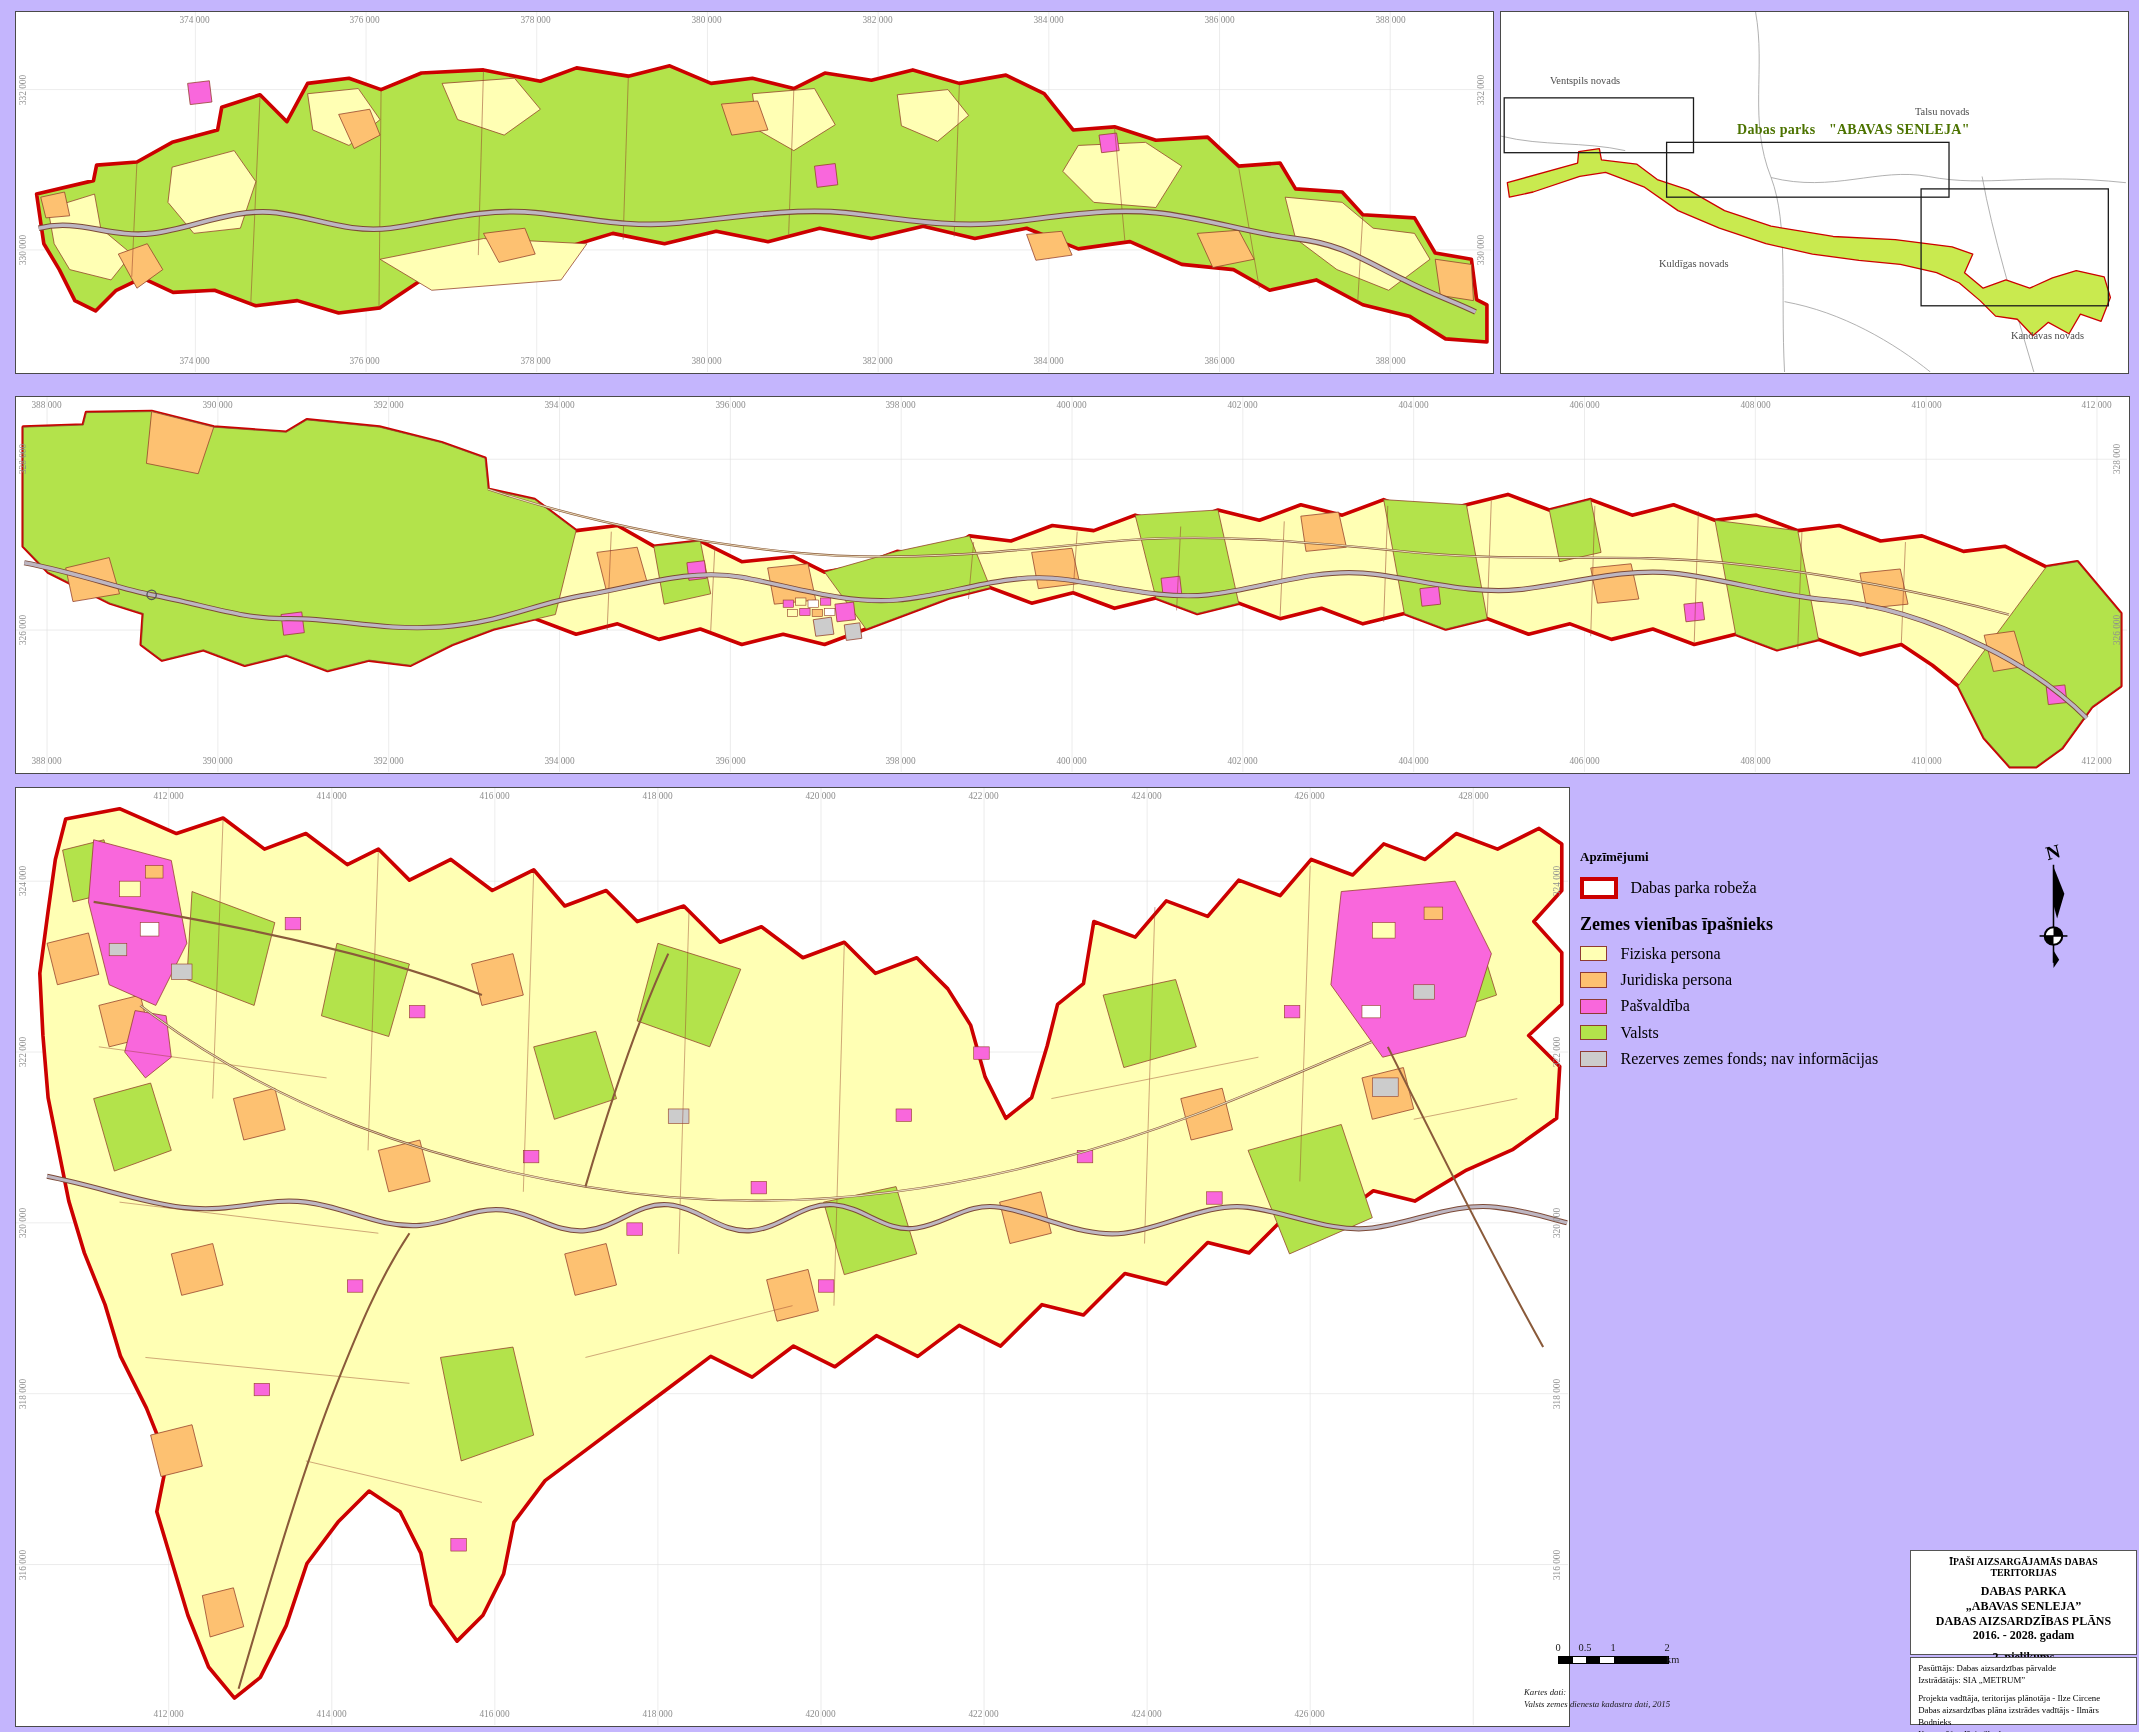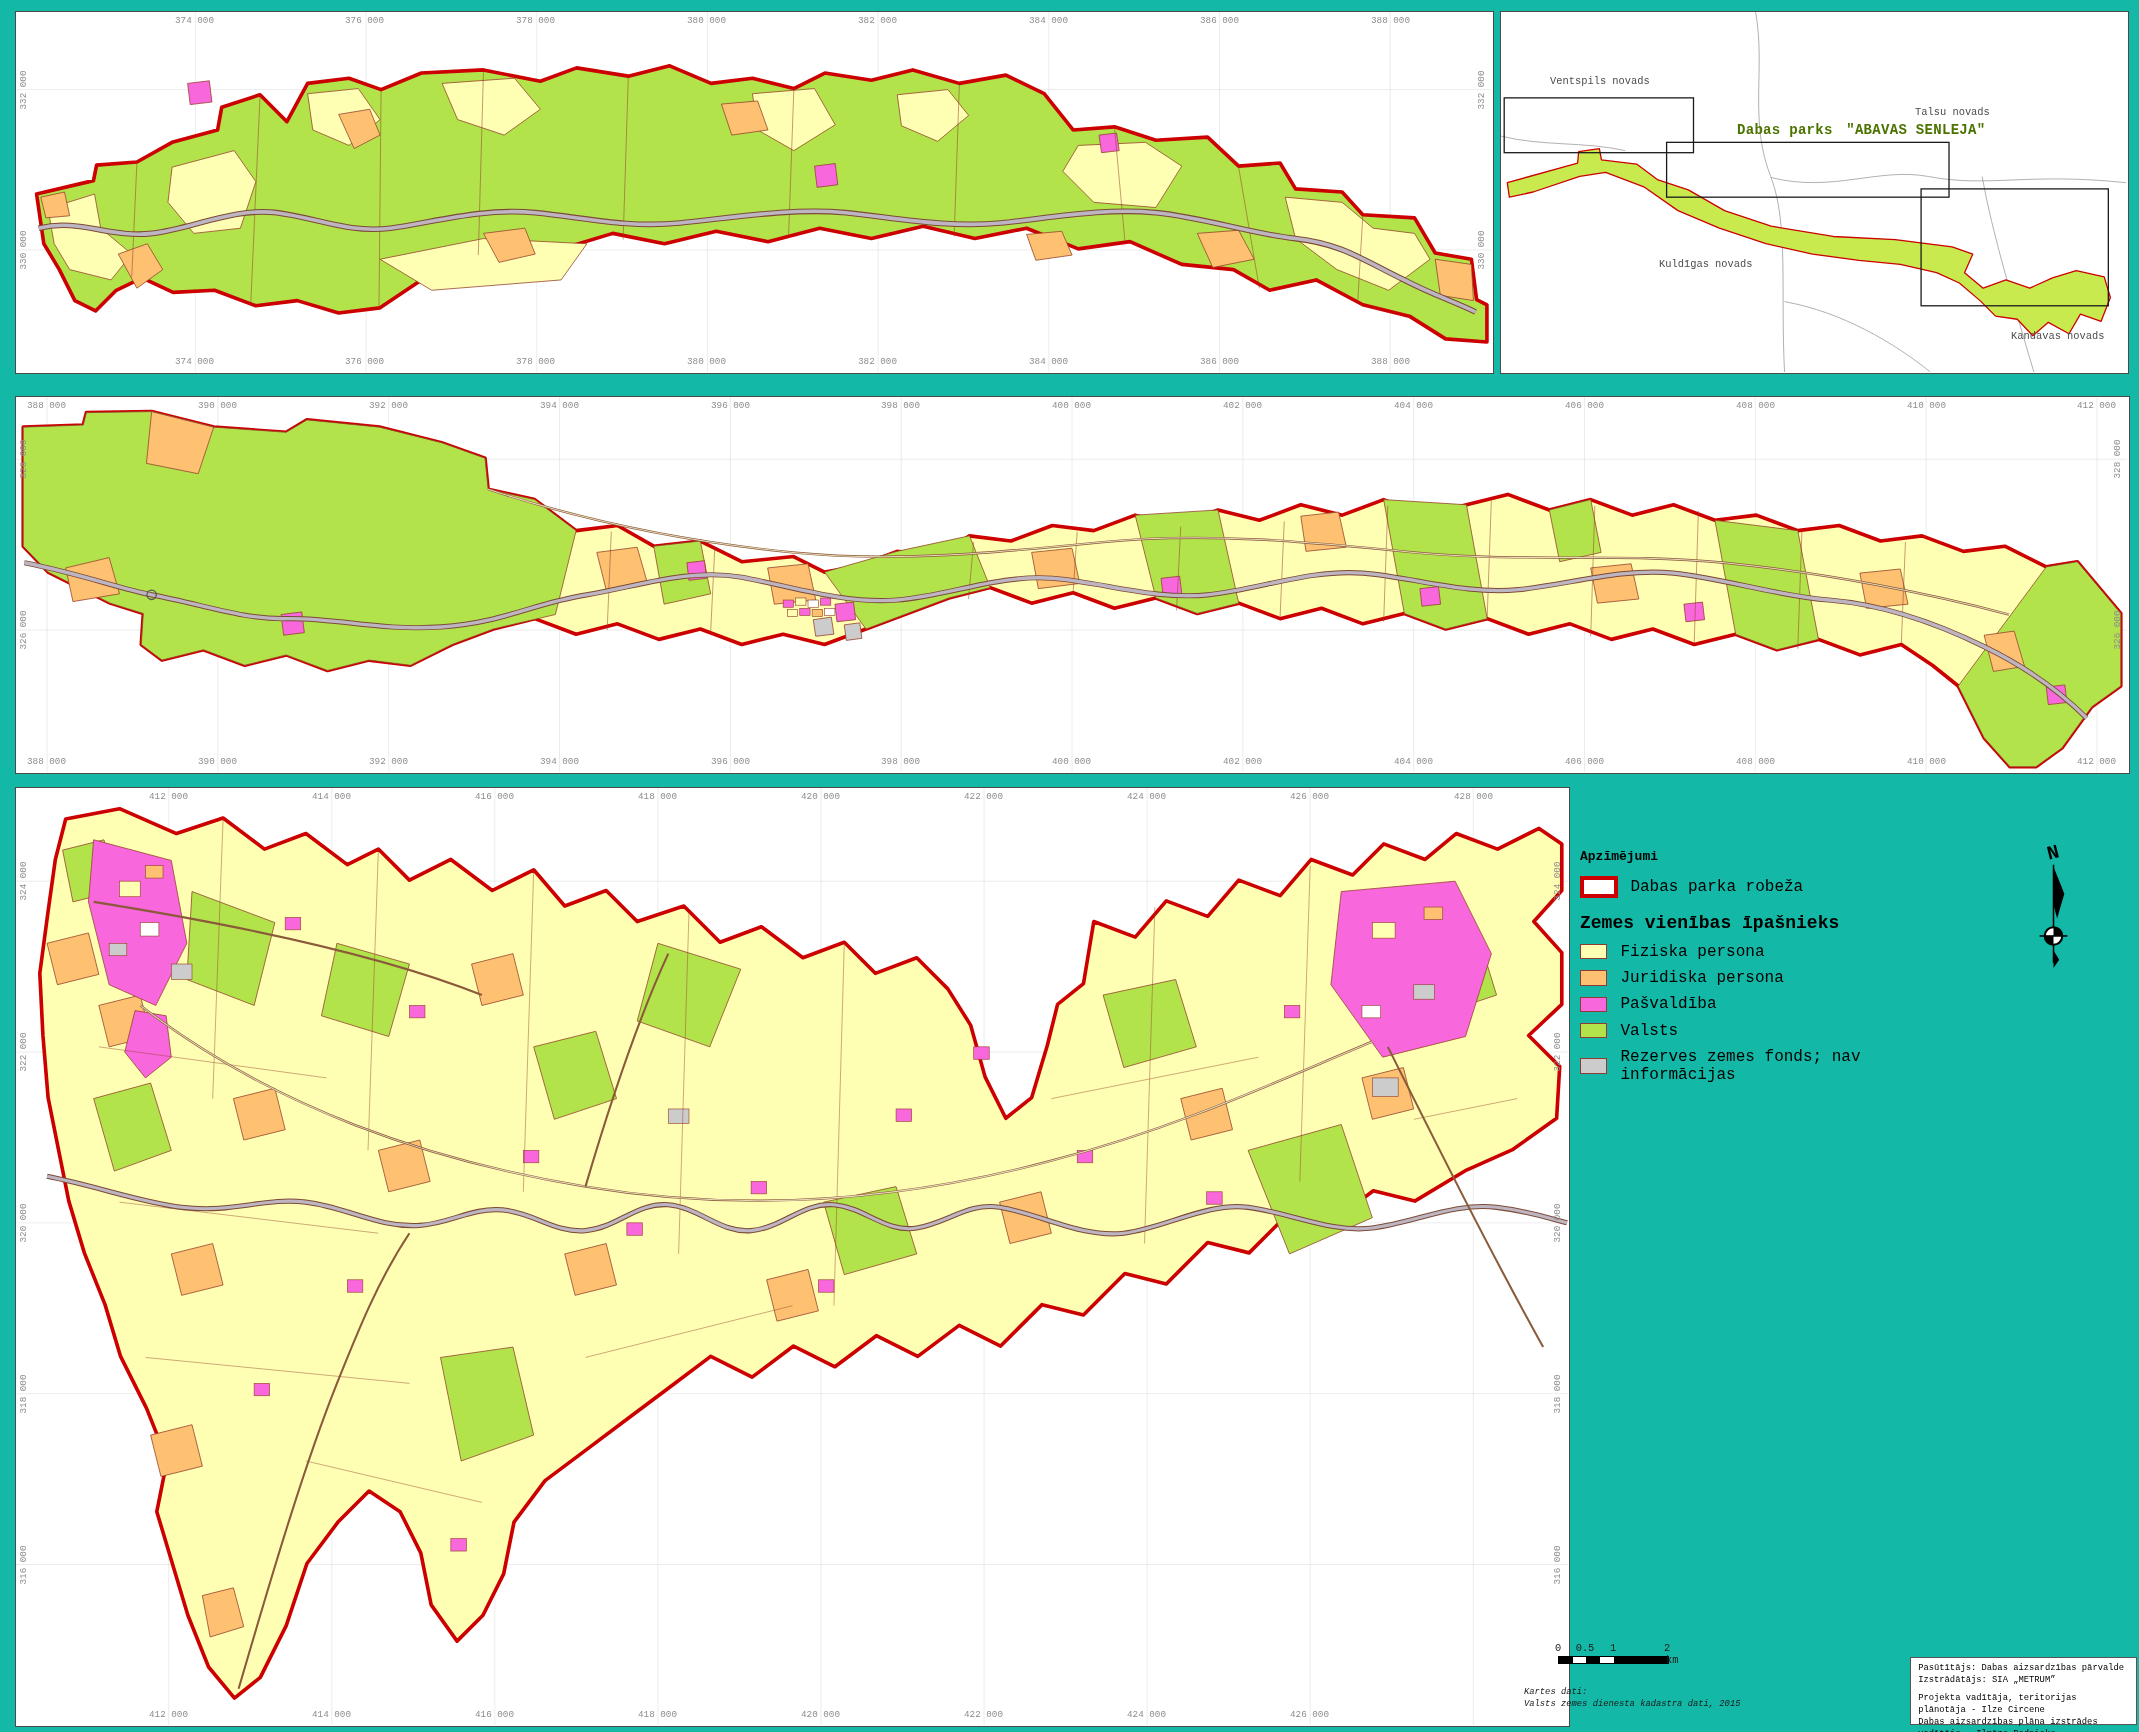--- a/index.html
+++ b/index.html
@@ -1,17 +1,17 @@
 <!DOCTYPE html>
 <html style="font-size:8.3px"><head>
 <meta charset="utf-8">
 <style>
   html,body{margin:0;padding:0;background:#ffffff;}
-  .sheet{position:relative;width:2140px;height:1733px;background:#14b8a6;
-         font-family:Liberation Mono, monospace;overflow:hidden;}
+  .sheet{position:relative;width:2140px;height:1733px;background:#c4b5fd;
+         font-family:Liberation Serif, serif;overflow:hidden;}
   .panel{position:absolute;background:#fff;border:1.6px solid #4a4a4a;box-sizing:border-box;}
   #panel-top{left:14.5px;top:11.4px;width:1479px;height:363px;}
   #panel-locator{left:1500px;top:11.4px;width:629px;height:363px;}
   #panel-middle{left:14.5px;top:396px;width:2115px;height:378px;}
   #panel-bottom{left:14.5px;top:787px;width:1555px;height:940px;}
   .panel svg{position:absolute;left:0;top:0;}
 
   
   .xr,.yr{position:absolute;pointer-events:none;}
   .xr{left:0;right:0;height:13.5px;}
@@ -511,20 +511,30 @@
       <div class="sb-seg" style="width:54px;background:#000;"></div>
     </div>
     <span class="sb-unit">km</span>
   </div>
 
   <div class="kartes">
     <div>Kartes dati:</div>
     <div>Valsts zemes dienesta kadastra dati, 2015</div>
   </div>
 
+  <div class="tbox" id="title-box">
+    <div class="tb-super">ĪPAŠI AIZSARGĀJAMĀS DABAS TERITORIJAS</div>
+    <div class="tb-line">DABAS PARKA</div>
+    <div class="tb-line">„ABAVAS SENLEJA”</div>
+    <div class="tb-line">DABAS AIZSARDZĪBAS PLĀNS</div>
+    <div class="tb-line">2016. - 2028. gadam</div>
+    <div class="tb-gap"></div>
+    <div class="tb-line">2. pielikums</div>
+    <div class="tb-line">Zemes īpašumtiesību sadalījums</div>
+  </div>
 
   <div class="tbox" id="credits-box">
     <div class="cb-line">Pasūtītājs: Dabas aizsardzības pārvalde</div>
     <div class="cb-line">Izstrādātājs: SIA „METRUM”</div>
     <div class="cb-gap"></div>
     <div class="cb-line">Projekta vadītāja, teritorijas plānotāja - Ilze Circene</div>
     <div class="cb-line">Dabas aizsardzības plāna izstrādes vadītājs - Ilmārs Bodnieks</div>
     <div class="cb-line">Kartogrāfs - Jānis Skudra</div>
   </div>
 

